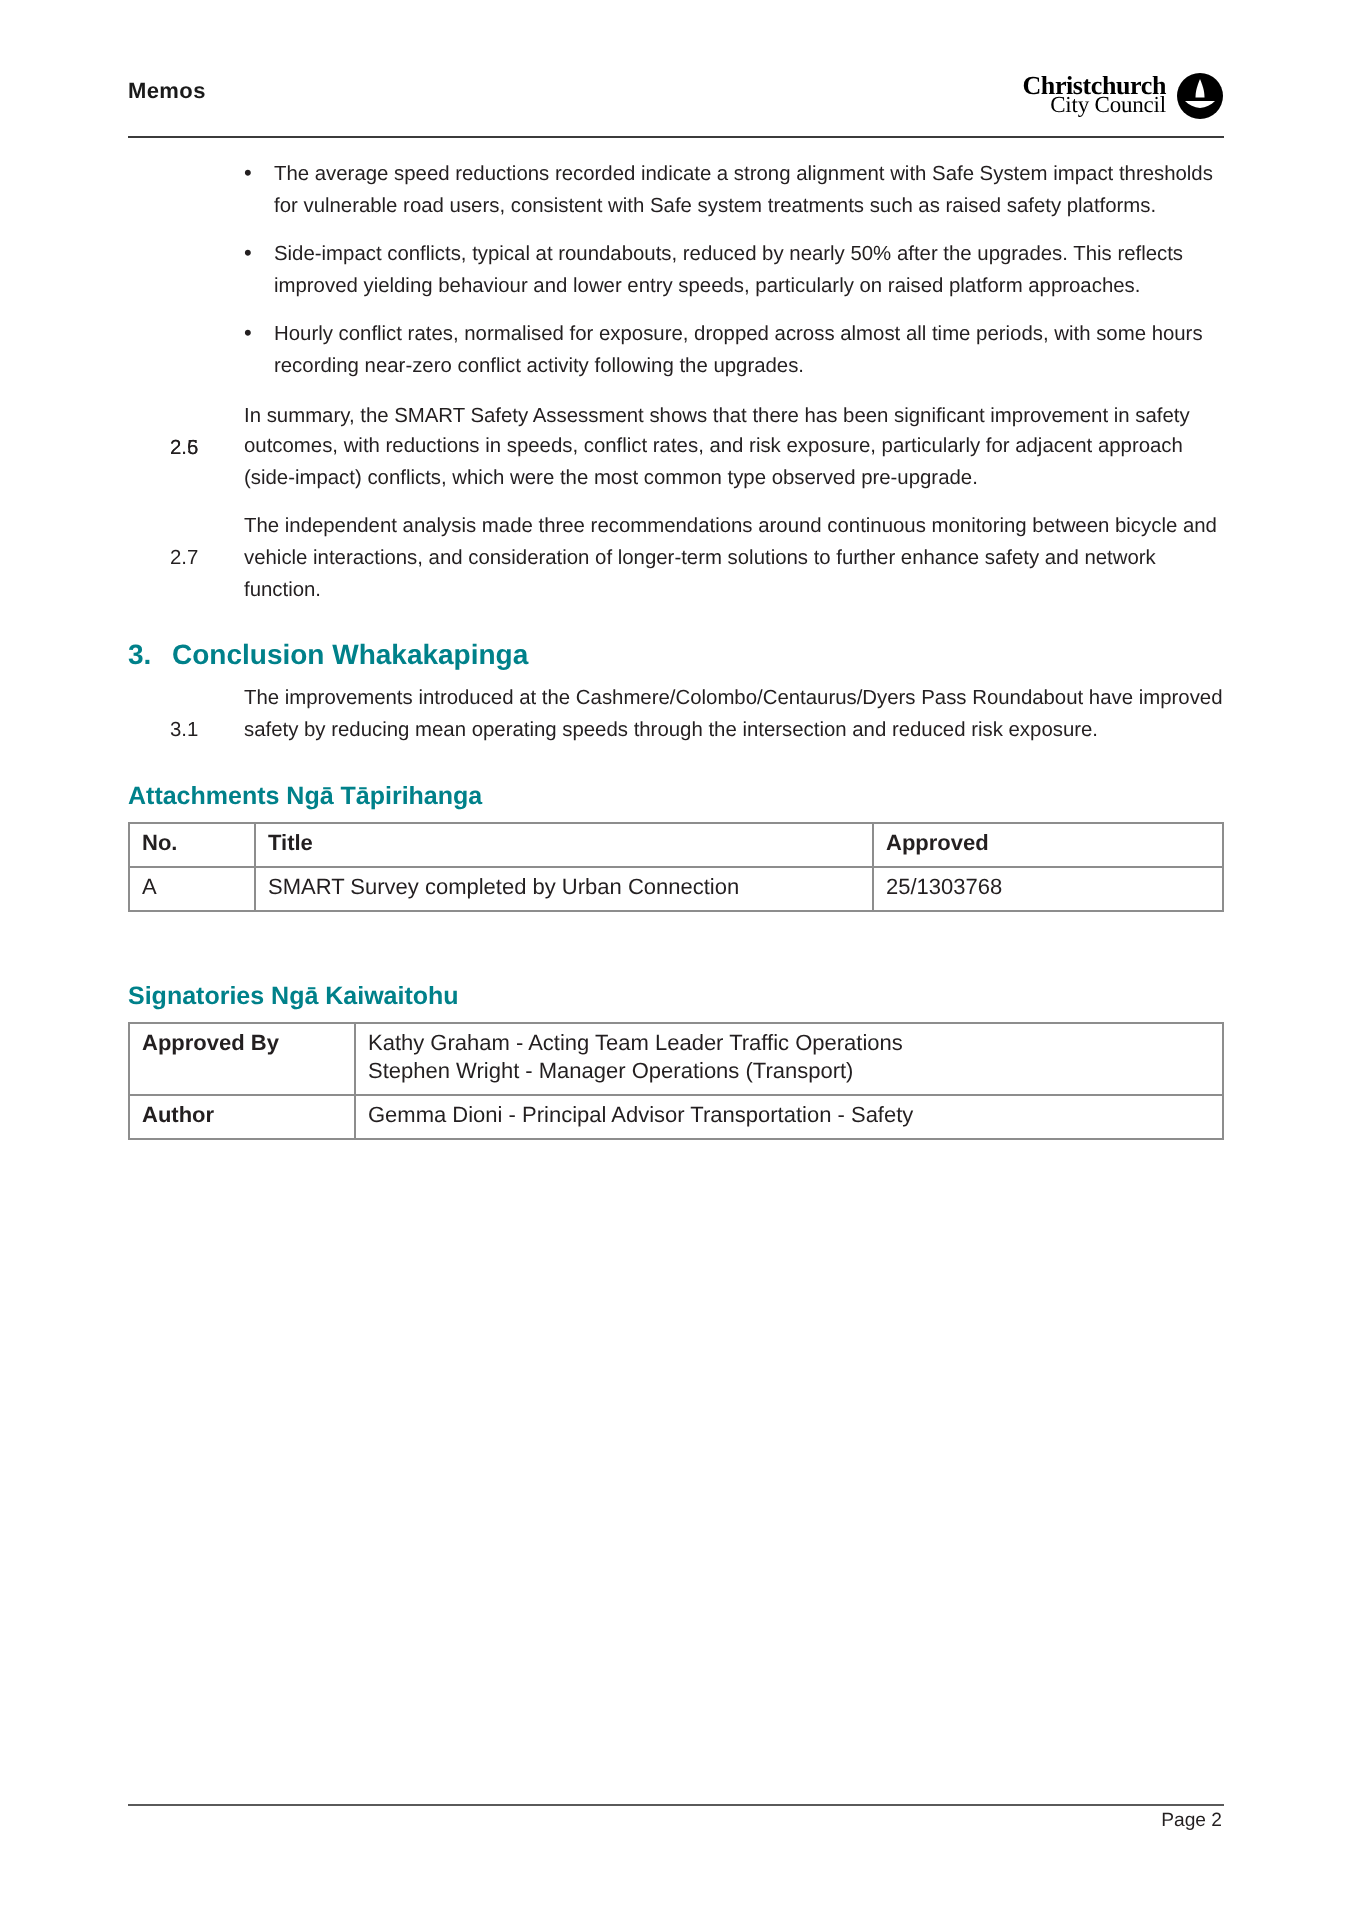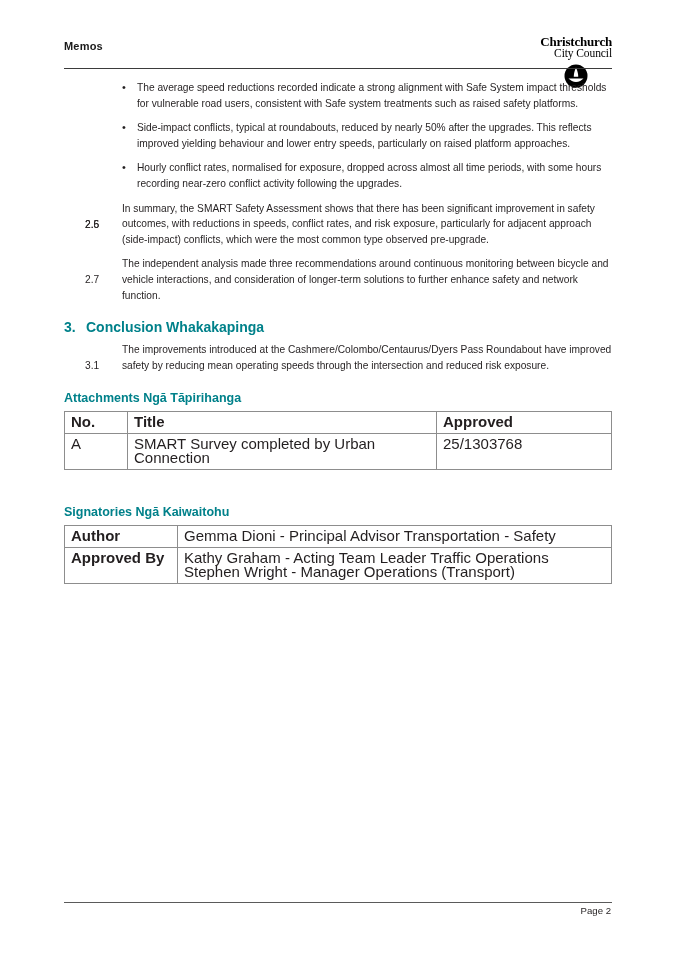--- a/index.html
+++ b/index.html
@@ -39,21 +39,20 @@
     font-weight: bold;
     letter-spacing: 0.2px;
     color: #1a1a1a;
     line-height: 14px;
     padding-top: 3px;
   }
   .logo {
     display: flex;
     align-items: center;
     gap: 5px;
-    flex-direction: column;
   }
   .logo-words {
     text-align: right;
     line-height: 11.5px;
     font-family: "Liberation Serif", serif;
   }
   .logo-line1 {
     font-size: 13px;
     font-weight: bold;
     color: #000;
@@ -148,21 +147,21 @@
   }
   
   table.doc-table {
     border-collapse: collapse;
     width: 548px;
     table-layout: fixed;
   }
   table.doc-table td, table.doc-table th {
     border: 0.8px solid #8d8d8d;
     padding: 3px 6px 4px 6px;
-    font-size: 15px;
+    font-size: 11px;
     line-height: 14px;
     text-align: left;
     vertical-align: top;
     color: #231f20;
   }
   table.doc-table th {
     font-weight: bold;
   }
   .attach-block { margin-top: 17px; }
   .sig-block { margin-top: 34px; }
@@ -269,32 +268,32 @@
           </tr>
         </tbody>
       </table>
     </div>
 
     <div class="sig-block">
       <div class="block-heading">Signatories Ngā Kaiwaitohu</div>
       <table class="doc-table">
         <tbody>
           <tr>
-            <th class="col-role">Author</th>
-            <td class="sig-lines">
-              <div>Gemma Dioni - Principal Advisor Transportation - Safety</div>
-            </td>
-          </tr>
-          <tr>
             <th class="col-role">Approved By</th>
             <td class="sig-lines">
               <div>Kathy Graham - Acting Team Leader Traffic Operations</div>
               <div>Stephen Wright - Manager Operations (Transport)</div>
             </td>
           </tr>
+          <tr>
+            <th class="col-role">Author</th>
+            <td class="sig-lines">
+              <div>Gemma Dioni - Principal Advisor Transportation - Safety</div>
+            </td>
+          </tr>
         </tbody>
       </table>
     </div>
 
   </div>
 
   <div class="footer-rule"></div>
   <div class="footer-page">Page 2</div>
 
 </div>

